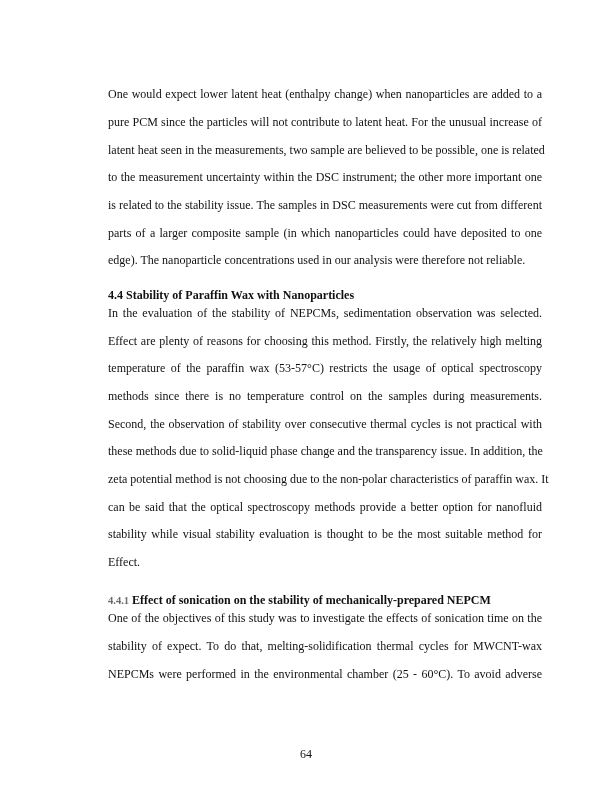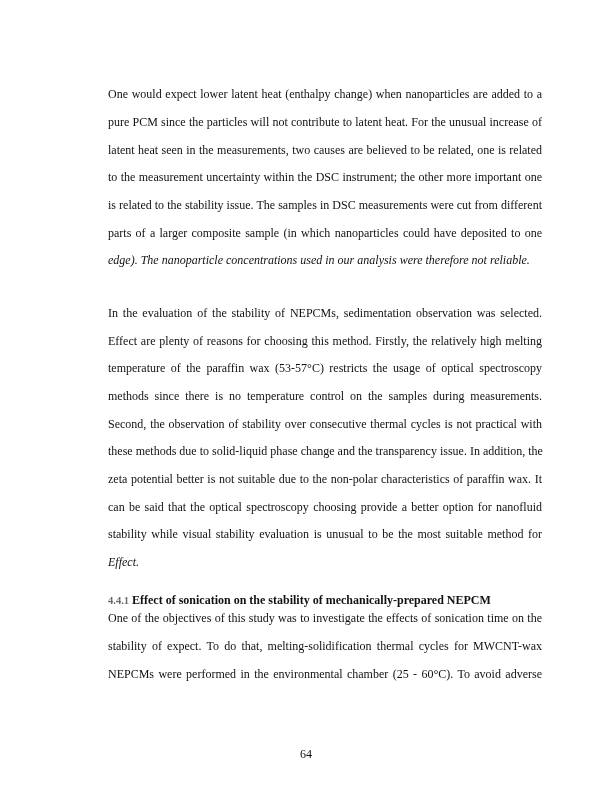--- a/index.html
+++ b/index.html
@@ -1,49 +1,50 @@
 <!DOCTYPE html>
 <html><head>
   <meta charset="utf-8">
   <style>
     html, body { margin: 0; padding: 0; background: #ffffff; }
     body { width: 612px; height: 792px; position: relative; overflow: hidden;
       font-family: "Liberation Serif", "DejaVu Serif", serif; color: #111; }
     .page { position: absolute; left: 0; top: 0; width: 612px; height: 792px; background: #fff; }
     .line { position: absolute; left: 108px; width: 434px; font-size: 12px; line-height: 14px;
       white-space: nowrap; text-align: justify; text-align-last: justify; }
-    .line.last { text-align-last: left; font-style: italic; }
+    .line.last { text-align-last: left; }
     .heading { position: absolute; left: 108px; font-size: 12px; line-height: 14px; font-weight: bold; white-space: nowrap; }
     .num-gray { color: #6b6b6b; font-weight: bold; font-size: 10.5px; text-align: right; }
     .pagenum { position: absolute; top: 747px; left: 0; width: 612px; text-align: center; font-size: 12px; }
   </style>
 </head>
 <body>
 
 <div class="page">
   <div>
     <div class="line" style="top:87px">One would expect lower latent heat (enthalpy change) when nanoparticles are added to a</div>
     <div class="line" style="top:115px">pure PCM since the particles will not contribute to latent heat. For the unusual increase of</div>
-    <div class="line" style="top:143px">latent heat seen in the measurements, two causes are believed to be related, one is related</div>
+    <div class="line" style="top:143px">latent heat seen in the measurements, two sample are believed to be possible, one is related</div>
     <div class="line" style="top:170px">to the measurement uncertainty within the DSC instrument; the other more important one</div>
     <div class="line" style="top:198px">is related to the stability issue. The samples in DSC measurements were cut from different</div>
     <div class="line" style="top:226px">parts of a larger composite sample (in which nanoparticles could have deposited to one</div>
     <div class="line last" style="top:253px">edge). The nanoparticle concentrations used in our analysis were therefore not reliable.</div>
   </div>
 
+  <div class="heading" style="top:288px">4.4 Stability of Paraffin Wax with Nanoparticles</div>
   <div>
     <div class="line" style="top:306px">In the evaluation of the stability of NEPCMs, sedimentation observation was selected.</div>
     <div class="line" style="top:334px">Effect are plenty of reasons for choosing this method. Firstly, the relatively high melting</div>
     <div class="line" style="top:361px">temperature of the paraffin wax (53-57°C) restricts the usage of optical spectroscopy</div>
     <div class="line" style="top:389px">methods since there is no temperature control on the samples during measurements.</div>
     <div class="line" style="top:417px">Second, the observation of stability over consecutive thermal cycles is not practical with</div>
     <div class="line" style="top:444px">these methods due to solid-liquid phase change and the transparency issue. In addition, the</div>
-    <div class="line" style="top:472px">zeta potential better is not suitable due to the non-polar characteristics of paraffin wax. It</div>
-    <div class="line" style="top:500px">can be said that the optical spectroscopy choosing provide a better option for nanofluid</div>
-    <div class="line" style="top:527px">stability while visual stability evaluation is unusual to be the most suitable method for</div>
+    <div class="line" style="top:472px">zeta potential method is not choosing due to the non-polar characteristics of paraffin wax. It</div>
+    <div class="line" style="top:500px">can be said that the optical spectroscopy methods provide a better option for nanofluid</div>
+    <div class="line" style="top:527px">stability while visual stability evaluation is thought to be the most suitable method for</div>
     <div class="line last" style="top:555px">Effect.</div>
   </div>
 
   <div class="heading" style="top:593px">
     <span class="num-gray">4.4.1</span>
     <span>Effect of sonication on the stability of mechanically-prepared NEPCM</span>
   </div>
   <div>
     <div class="line" style="top:611px">One of the objectives of this study was to investigate the effects of sonication time on the</div>
     <div class="line" style="top:639px">stability of expect. To do that, melting-solidification thermal cycles for MWCNT-wax</div>

